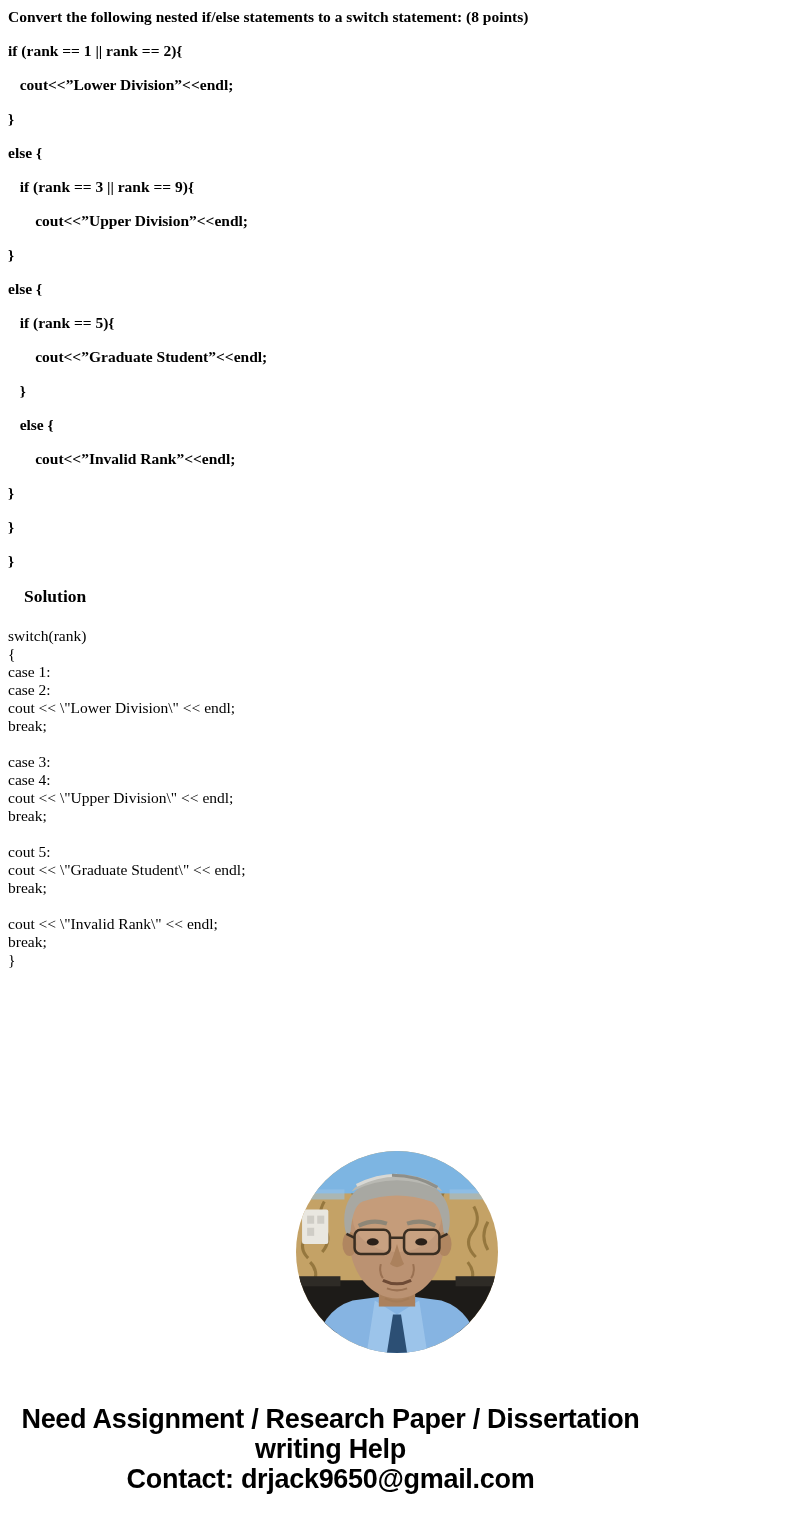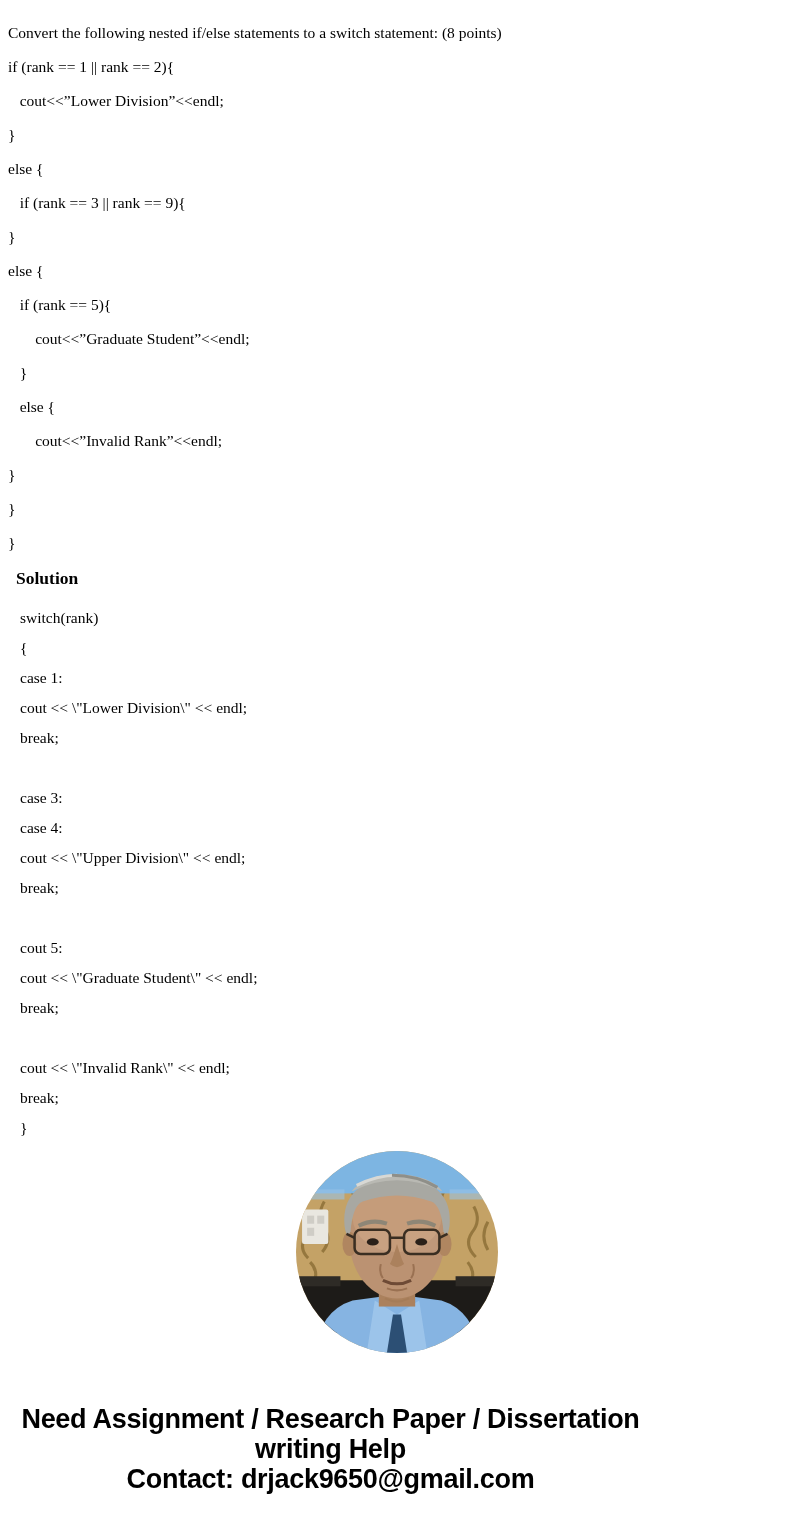--- a/index.html
+++ b/index.html
@@ -12,37 +12,38 @@
     height: 1523px;
     position: relative;
     overflow: hidden;
     font-family: "Liberation Serif", serif;
     color: #000000;
   }
   .doc {
     padding: 9px 10px 0 8px;
   }
   .q-line {
-    margin: 16px 0 18px 0;
+    margin: 0 0 18px 0;
     font-size: 15.5px;
     line-height: 16px;
     white-space: pre;
+    font-weight: bold;
   }
   .solution-heading {
     font-family: "Liberation Serif", serif;
     font-weight: bold;
     font-size: 17.5px;
     line-height: 18px;
-    margin: 5px 0 22px 8px;
+    margin: 5px 0 22px 16px;
   }
   .sol-block {
     font-size: 15.5px;
   }
   .sol-line {
-    margin: 12px;
+    margin: 0;
     line-height: 18px;
     min-height: 18px;
     white-space: pre;
   }
   .avatar-wrap {
     position: absolute;
     left: 296px;
     top: 1151px;
     width: 202px;
     height: 202px;
@@ -73,38 +74,40 @@
 <body>
 
 <div class="doc">
   <p class="q-line">Convert the following nested if/else statements to a switch statement: (8 points)</p>
   <div>
       <p class="q-line">if (rank == 1 || rank == 2){</p>
       <p class="q-line">   cout&lt;&lt;”Lower Division”&lt;&lt;endl;</p>
       <p class="q-line">}</p>
       <p class="q-line">else {</p>
       <p class="q-line">   if (rank == 3 || rank == 9){</p>
+      <p class="q-line">       cout&lt;&lt;”Upper Division”&lt;&lt;endl;</p>
       <p class="q-line">}</p>
       <p class="q-line">else {</p>
       <p class="q-line">   if (rank == 5){</p>
       <p class="q-line">       cout&lt;&lt;”Graduate Student”&lt;&lt;endl;</p>
       <p class="q-line">   }</p>
       <p class="q-line">   else {</p>
       <p class="q-line">       cout&lt;&lt;”Invalid Rank”&lt;&lt;endl;</p>
       <p class="q-line">}</p>
       <p class="q-line">}</p>
       <p class="q-line">}</p>
     </div>
 
   <div class="solution-heading">Solution</div>
 
   <div class="sol-block">
       <p class="sol-line">switch(rank)</p>
       <p class="sol-line">{</p>
       <p class="sol-line">case 1:</p>
+      <p class="sol-line">case 2:</p>
       <p class="sol-line">cout &lt;&lt; \"Lower Division\" &lt;&lt; endl;</p>
       <p class="sol-line">break;</p>
       <p class="sol-line"></p>
       <p class="sol-line">case 3:</p>
       <p class="sol-line">case 4:</p>
       <p class="sol-line">cout &lt;&lt; \"Upper Division\" &lt;&lt; endl;</p>
       <p class="sol-line">break;</p>
       <p class="sol-line"></p>
       <p class="sol-line">cout 5:</p>
       <p class="sol-line">cout &lt;&lt; \"Graduate Student\" &lt;&lt; endl;</p>

